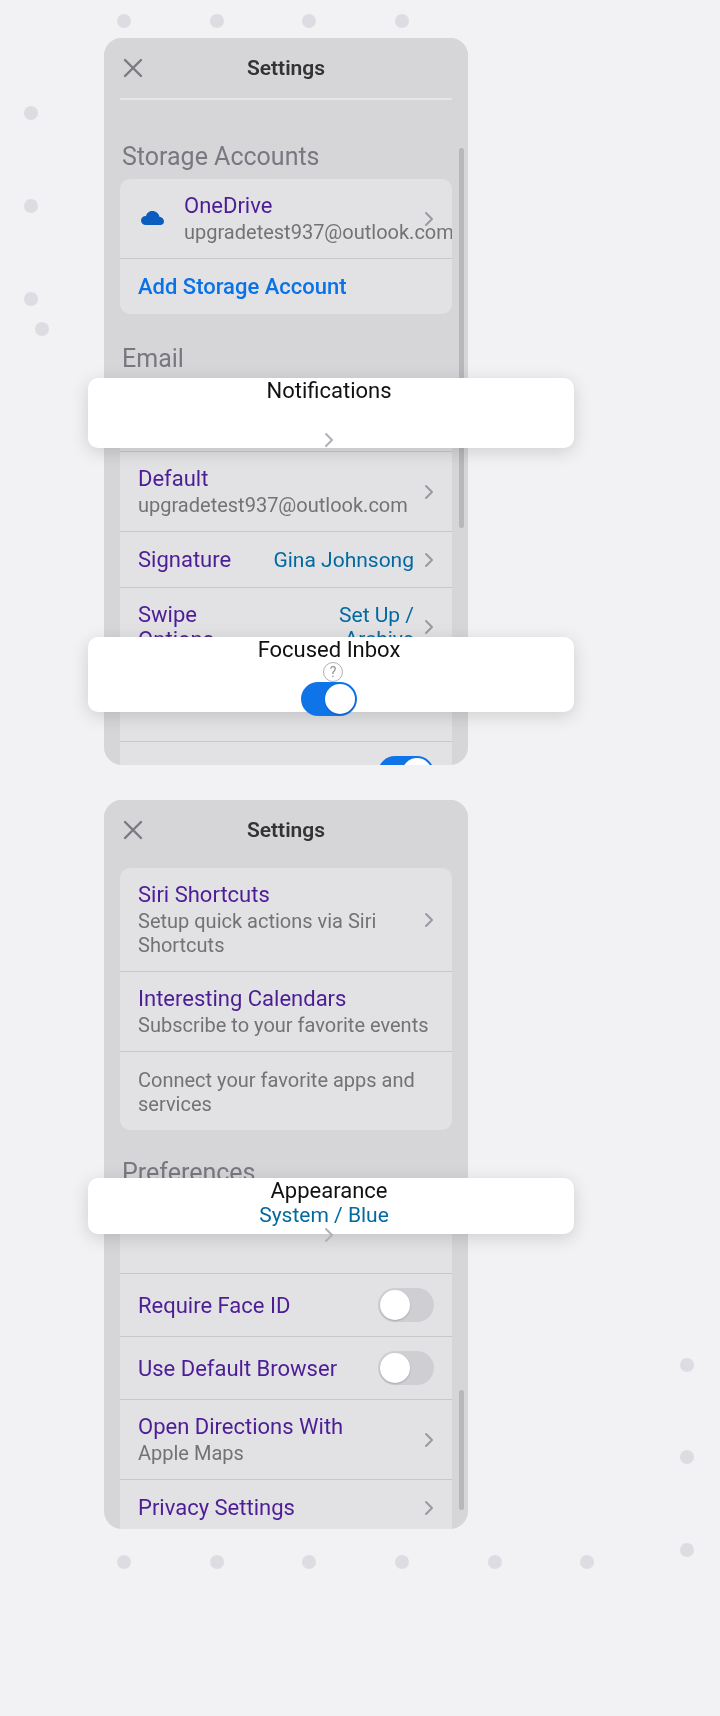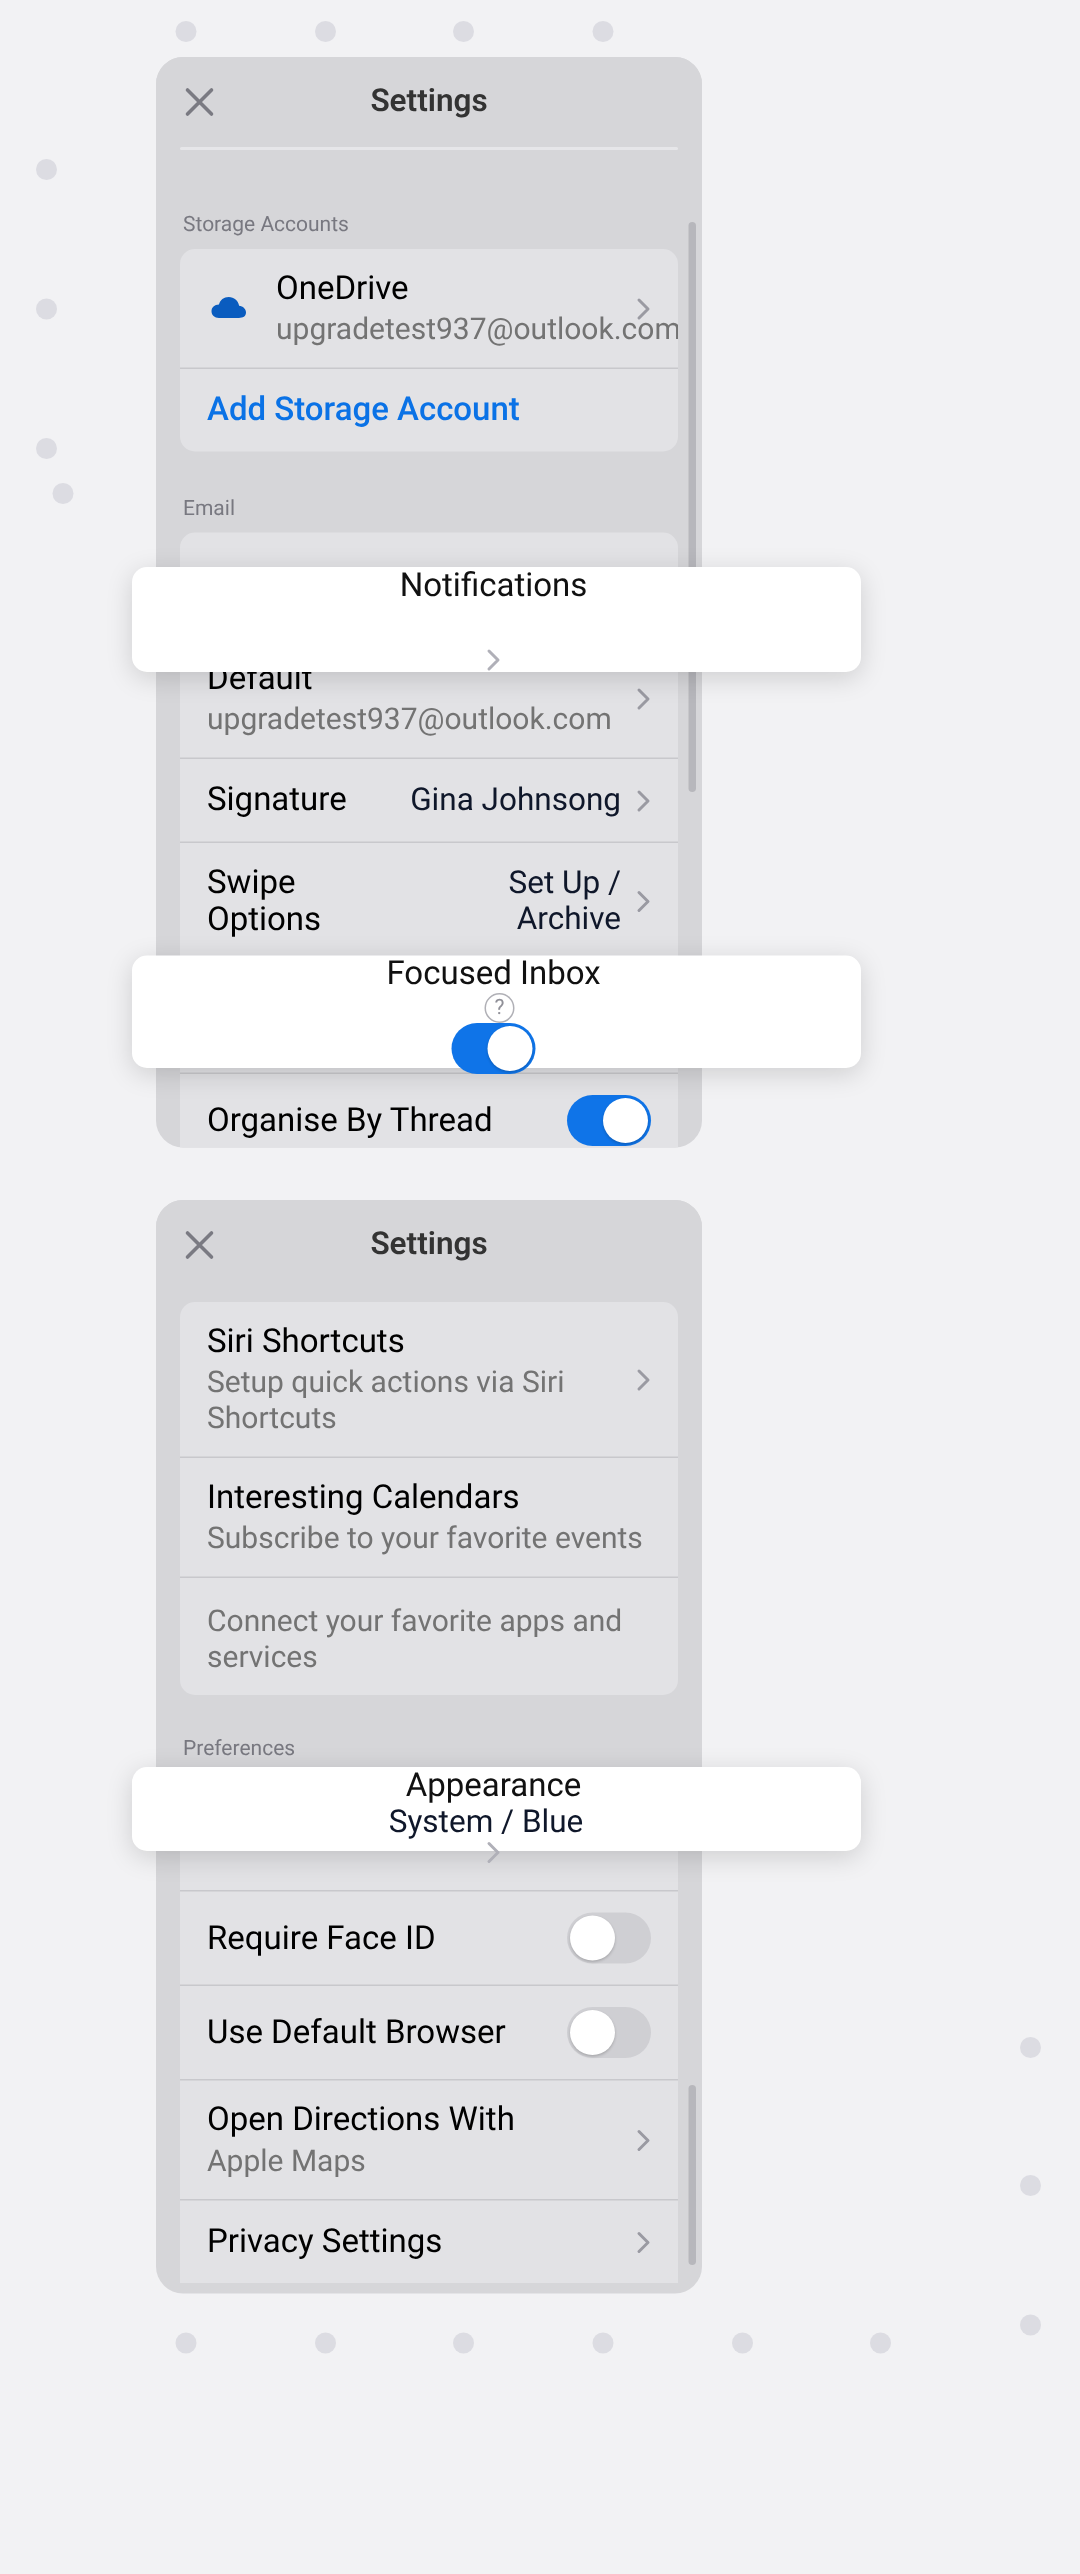--- a/index.html
+++ b/index.html
@@ -46,50 +46,50 @@
     left: 18px;
     top: 50%;
     transform: translateY(-50%);
     width: 22px;
     height: 22px;
     cursor: pointer;
   }
   .close-icon svg { width: 22px; height: 22px; }
   .section-header {
     padding: 4px 18px 8px 18px;
-    font-size: 14px;
+    font-size: 25px;
     color: #787880;
   }
   .card {
     margin: 0 16px;
     background: #e2e2e5;
     border-radius: 10px;
     overflow: hidden;
   }
   .row {
     padding: 14px 18px;
     display: flex;
     align-items: center;
     position: relative;
     min-height: 56px;
   }
   .row + .row { border-top: 1px solid #c8c8cc; }
   .row-main { flex: 1; min-width: 0; }
   .row-title {
     font-size: 22px;
-    color: #000000;
+    color: #4c1d95;
   }
   .row-sub {
     font-size: 20px;
     color: #737373;
     margin-top: 2px;
   }
   .row-value {
     font-size: 21px;
-    color: #0f172a;
+    color: #0369a1;
     margin-right: 10px;
     text-align: right;
   }
   .row-link { color: #0a72e6; font-size: 22px; font-weight: 500; }
   .chevron {
     width: 10px; height: 16px;
     flex-shrink: 0;
   }
   .chevron svg { width: 10px; height: 16px; }
   .cloud-icon {

